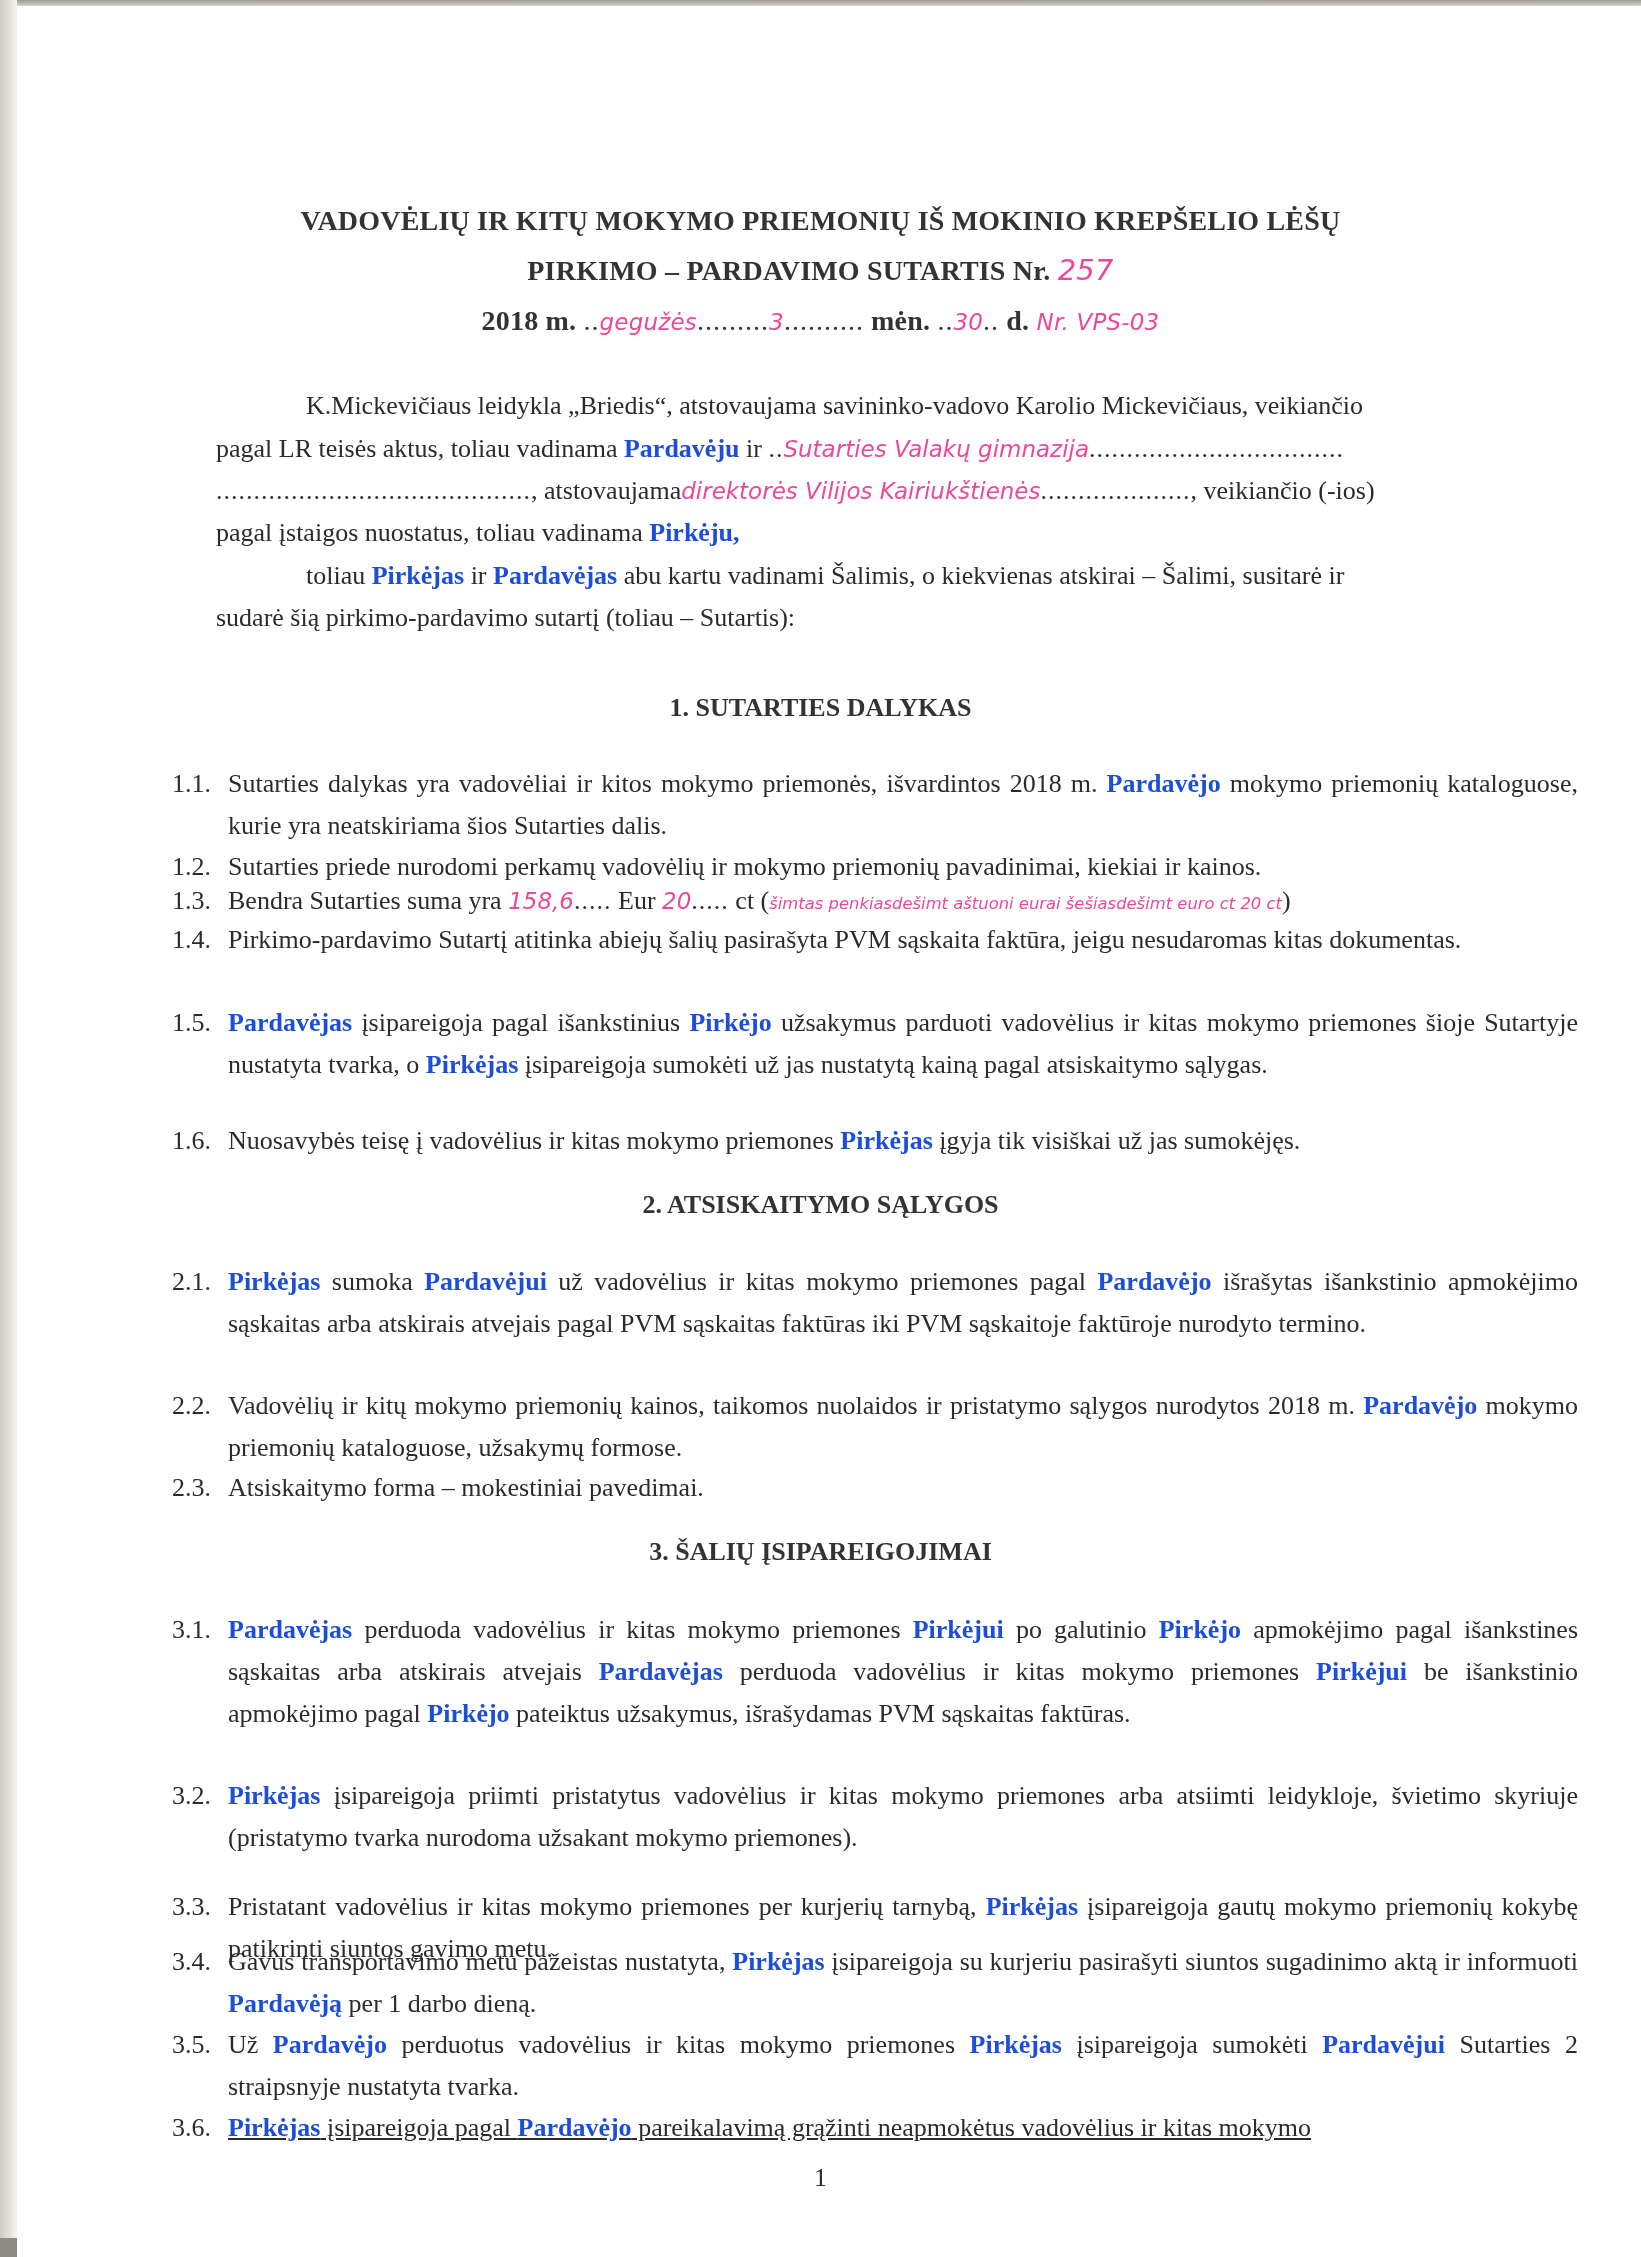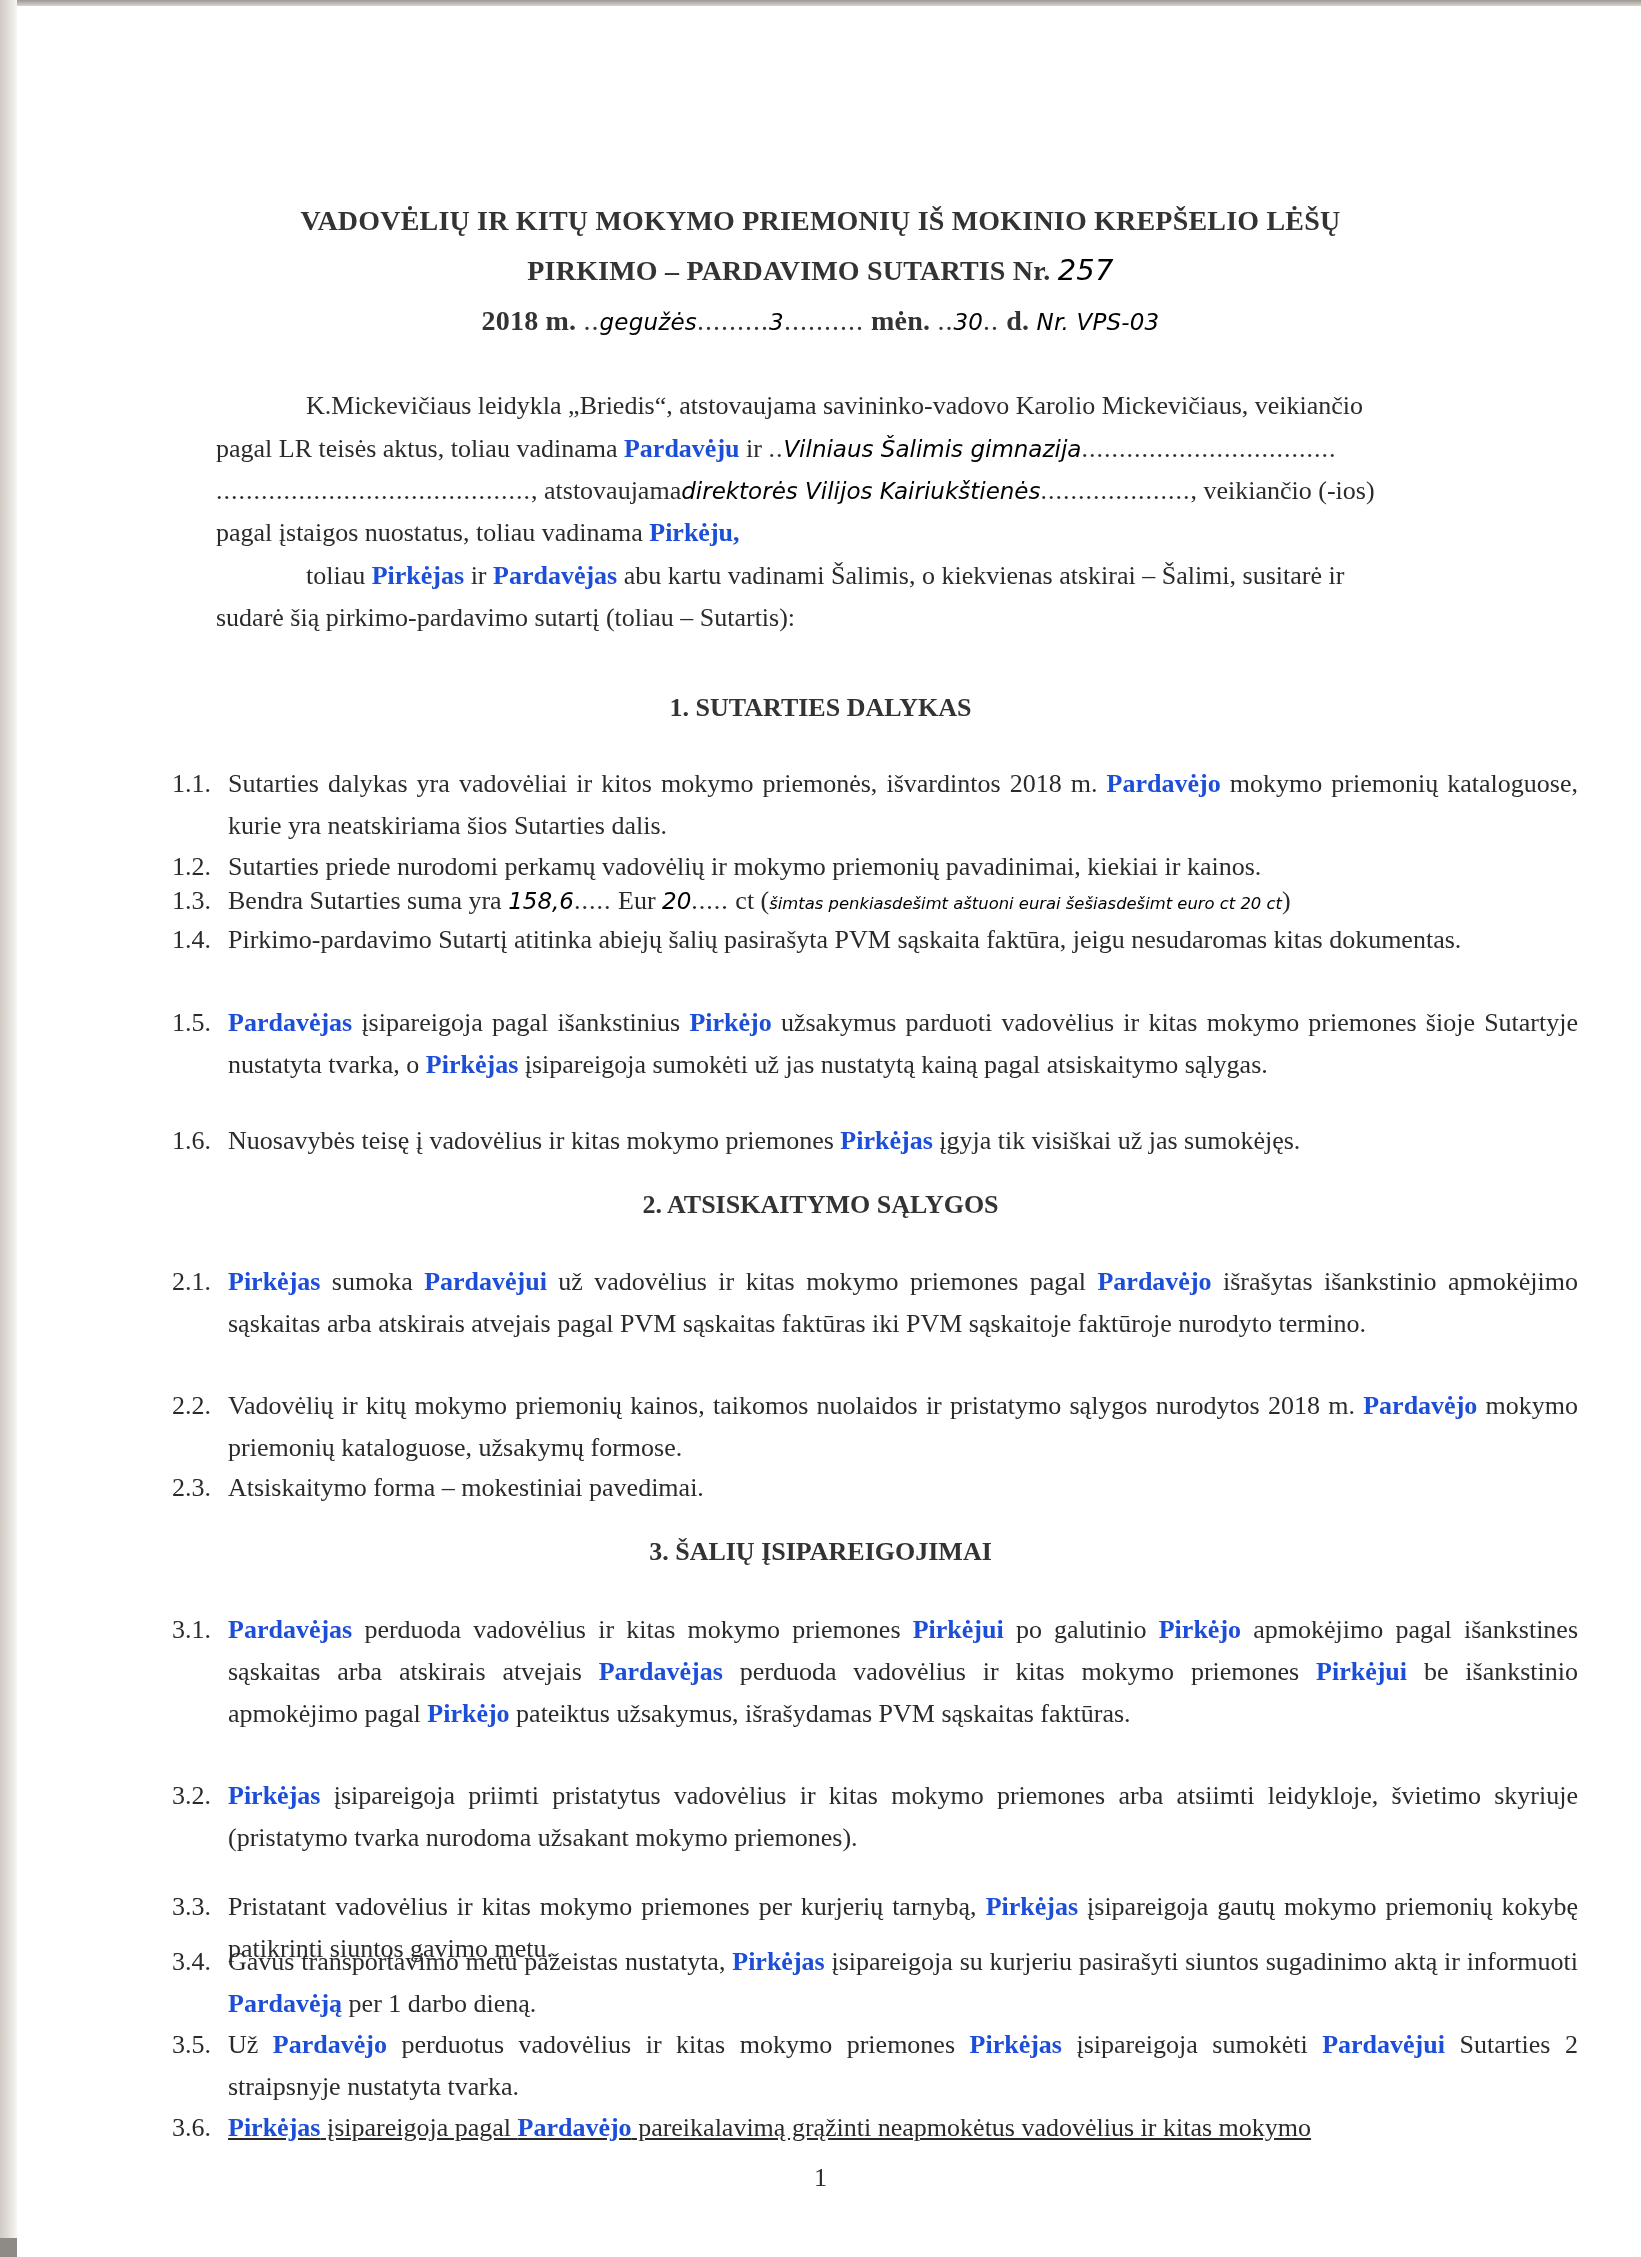--- a/index.html
+++ b/index.html
@@ -23,21 +23,21 @@
   .page { position: absolute; left: 0; top: 0; width: 1641px; }
   .title {
     position: absolute; left: 0; width: 1641px; text-align: center;
     font-weight: bold; font-size: 28px; letter-spacing: 0.2px; color: #333;
   }
   .t1 { top: 205px; }
   .t2 { top: 253px; }
   .t3 { top: 305px; }
   .hand {
     font-family: "DejaVu Sans", sans-serif; font-style: italic; font-weight: normal;
-    color: #000000; font-size: 23px;
+    color: #ec4899; font-size: 23px;
   }
   .dots { letter-spacing: 1px; }
   .line { position: absolute; left: 216px; width: 1361px; font-size: 26px; white-space: nowrap; }
   b { color: #1d4ed8; }
   .sec {
     position: absolute; left: 0; width: 1641px; text-align: center;
     font-weight: bold; font-size: 26px; color: #333;
   }
   .item { position: absolute; left: 172px; width: 1406px; font-size: 26px; line-height: 42px; }
   .item .num { position: absolute; left: 0; top: 0; width: 54px; }
@@ -62,21 +62,21 @@
     <span>2018 m.</span>
     <span class="dots" style="font-weight:normal">..</span><span class="hand">gegužės</span><span class="dots" style="font-weight:normal">.........</span><span class="hand">3</span><span class="dots" style="font-weight:normal">..........</span>
     <span>mėn.</span>
     <span class="dots" style="font-weight:normal">..</span><span class="hand">30</span><span class="dots" style="font-weight:normal">..</span>
     <span>d.</span>
     <span class="hand">Nr. VPS-03</span>
   </div>
 
   <div class="line" style="top:391px; left:306px; width:1272px; text-align:justify;">K.Mickevičiaus leidykla „Briedis“, atstovaujama savininko-vadovo Karolio Mickevičiaus, veikiančio</div>
   <div class="line" style="top:434px;">
-    <span>pagal LR teisės aktus, toliau vadinama </span><b>Pardavėju</b><span> ir </span><span class="dots">..</span><span class="hand">Vilniaus Šalimis gimnazija</span><span class="dots">..................................</span>
+    <span>pagal LR teisės aktus, toliau vadinama </span><b>Pardavėju</b><span> ir </span><span class="dots">..</span><span class="hand">Sutarties Valakų gimnazija</span><span class="dots">..................................</span>
   </div>
   <div class="line" style="top:476px;">
     <span class="dots">..........................................</span><span>, atstovaujama</span><span class="hand">direktorės Vilijos Kairiukštienės</span><span class="dots">....................</span><span>, veikiančio (-ios)</span>
   </div>
   <div class="line" style="top:518px;">
     <span>pagal įstaigos nuostatus, toliau vadinama </span><b>Pirkėju,</b>
   </div>
   <div class="line" style="top:561px; left:306px; width:1272px;">
     <span>toliau </span><b>Pirkėjas</b><span> ir </span><b>Pardavėjas</b><span> abu kartu vadinami Šalimis, o kiekvienas atskirai – Šalimi, susitarė ir</span>
   </div>

